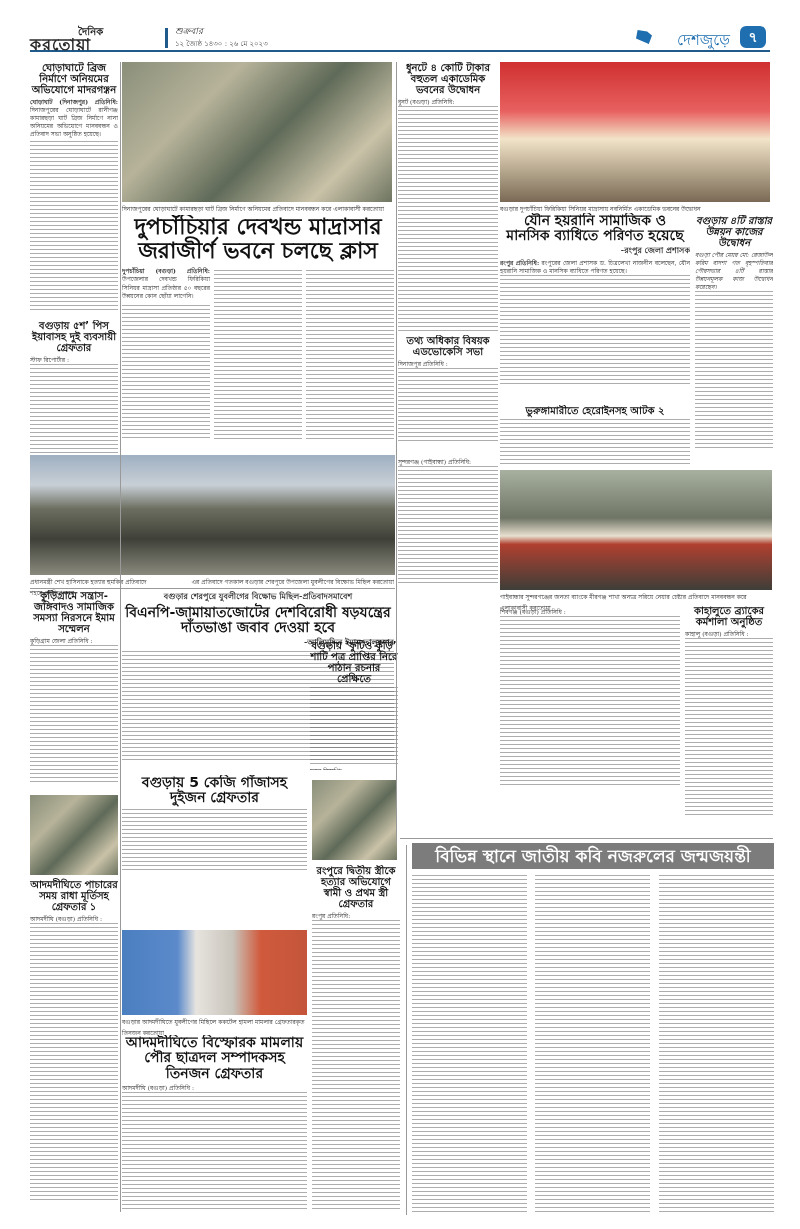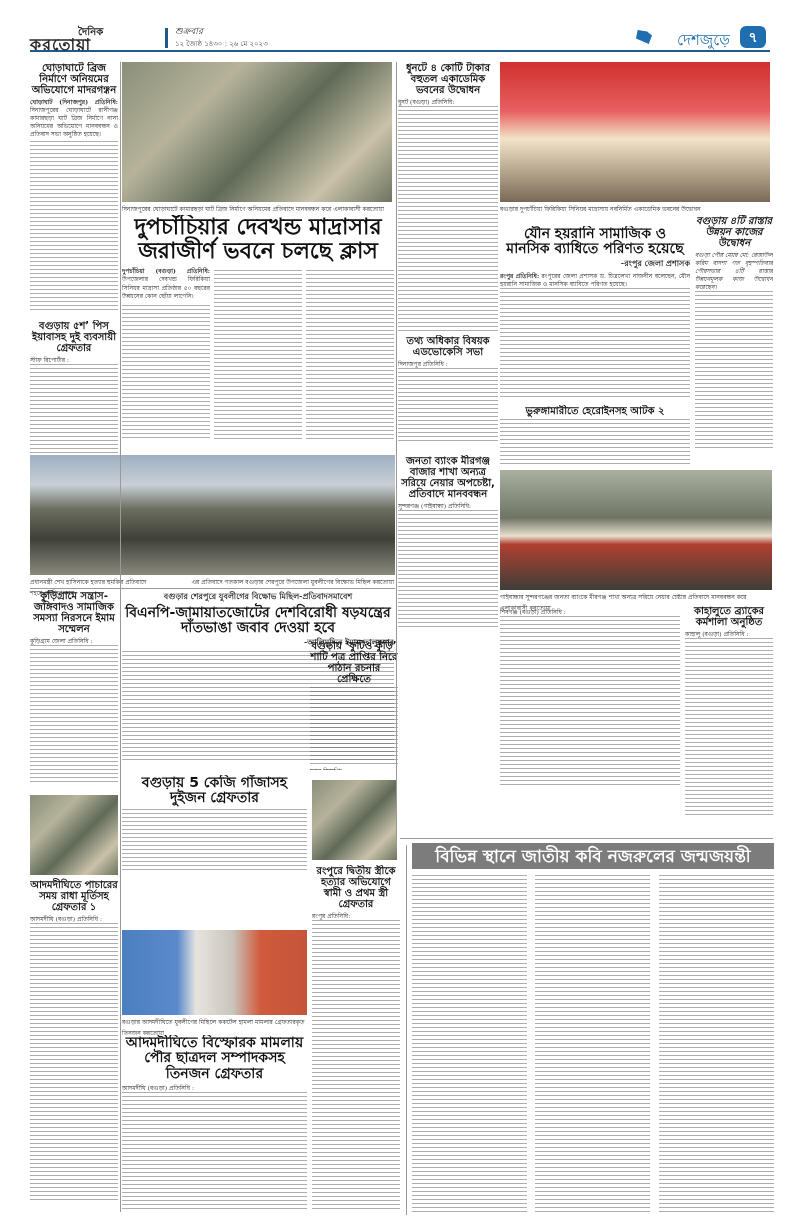--- a/index.html
+++ b/index.html
@@ -83,21 +83,21 @@
 
 <div class="art" style="left:398px;top:62px;width:100px;height:270px;">
   <div class="hl sm">ধুনটে ৪ কোটি টাকার বহুতল একাডেমিক ভবনের উদ্বোধন</div>
   <div class="body" style="margin-top:3px;">ধুনট (বগুড়া) প্রতিনিধি:</div>
   <div class="textlines" style="height:230px;"></div>
 </div>
 
 <div class="photo stage" style="left:500px;top:62px;width:270px;height:140px;"></div>
 <div class="caption" style="left:500px;top:204px;width:270px;">বগুড়ার দুপচাঁচিয়া ফিরিকিয়া সিনিয়র মাদ্রাসায় নবনির্মিত একাডেমিক ভবনের উদ্বোধন</div>
 
-<div class="art" style="left:500px;top:226px;width:190px;height:190px;">
+<div class="art" style="left:500px;top:213px;width:190px;height:190px;">
   <div class="hl med">যৌন হয়রানি সামাজিক ও মানসিক ব্যাধিতে পরিণত হয়েছে</div>
   <div class="sub" style="text-align:right;">-রংপুর জেলা প্রশাসক</div>
   <div class="body">
     <b>রংপুর প্রতিনিধি:</b>
     <span>রংপুরের জেলা প্রশাসক ড. চিত্রলেখা নাজনীন বলেছেন, যৌন হয়রানি সামাজিক ও মানসিক ব্যাধিতে পরিণত হয়েছে।</span>
   </div>
   <div class="textlines" style="height:110px;"></div>
 </div>
 
 <div class="art" style="left:695px;top:215px;width:78px;height:240px;font-style:italic;">
@@ -111,21 +111,20 @@
   <div class="body" style="margin-top:3px;">দিনাজপুর প্রতিনিধি :</div>
   <div class="textlines" style="height:75px;"></div>
 </div>
 
 <div class="art" style="left:500px;top:405px;width:190px;height:60px;">
   <div class="hl sm">ভুরুঙ্গামারীতে হেরোইনসহ আটক ২</div>
   <div class="textlines" style="height:45px;margin-top:3px;"></div>
 </div>
 
 <div class="art" style="left:398px;top:455px;width:100px;height:180px;">
-  <div class="hl sm">জনতা ব্যাংক মীরগঞ্জ বাজার শাখা অন্যত্র সরিয়ে নেয়ার অপচেষ্টা, প্রতিবাদে মানববন্ধন</div>
   <div class="body" style="margin-top:3px;">সুন্দরগঞ্জ (গাইবান্ধা) প্রতিনিধি:</div>
   <div class="textlines" style="height:120px;"></div>
 </div>
 
 <div class="photo banner" style="left:500px;top:470px;width:272px;height:120px;"></div>
 <div class="caption" style="left:500px;top:592px;width:272px;">গাইবান্ধার সুন্দরগঞ্জের জনতা ব্যাংকে মীরগঞ্জ শাখা অন্যত্র সরিয়ে নেয়ার চেষ্টার প্রতিবাদে মানববন্ধন করে এলাকাবাসী   করতোয়া</div>
 
 <div class="art" style="left:500px;top:605px;width:180px;height:230px;">
   <div class="body" style="margin-top:3px;">শিবগঞ্জ (বগুড়া) প্রতিনিধি :</div>
   <div class="textlines" style="height:170px;"></div>

